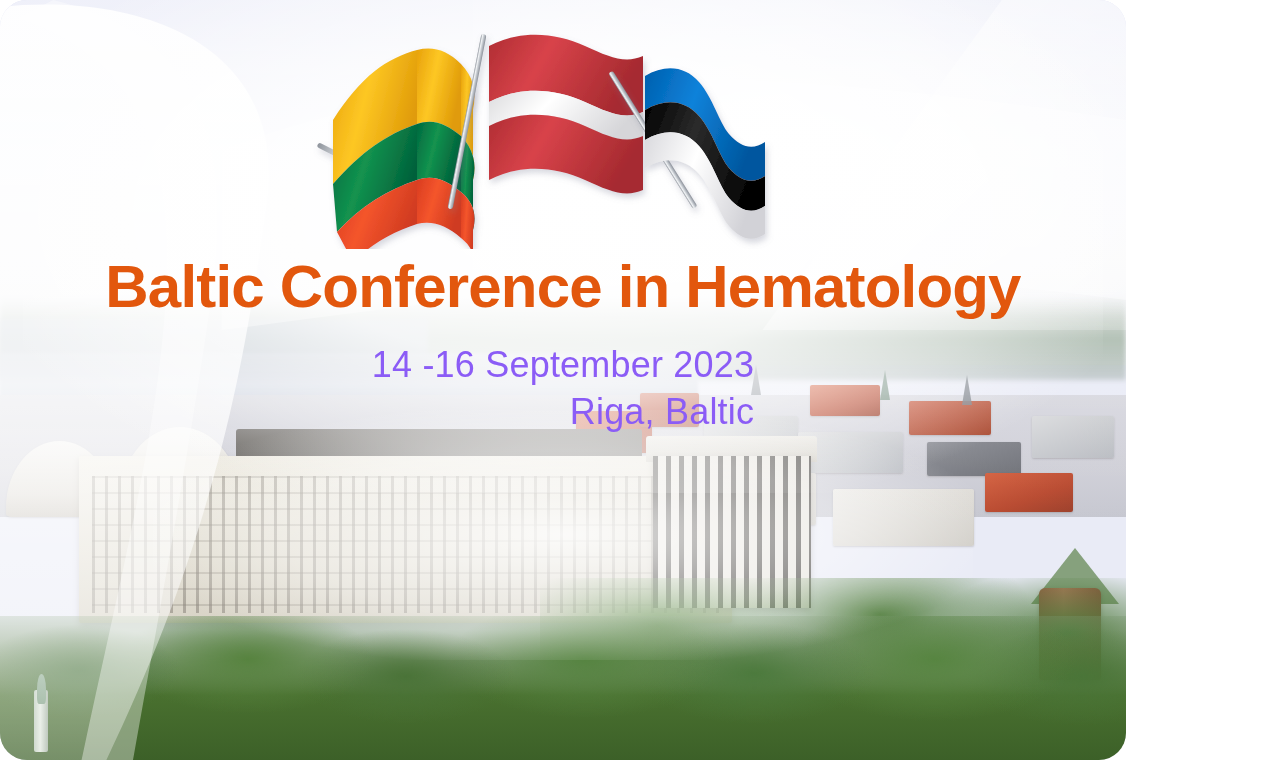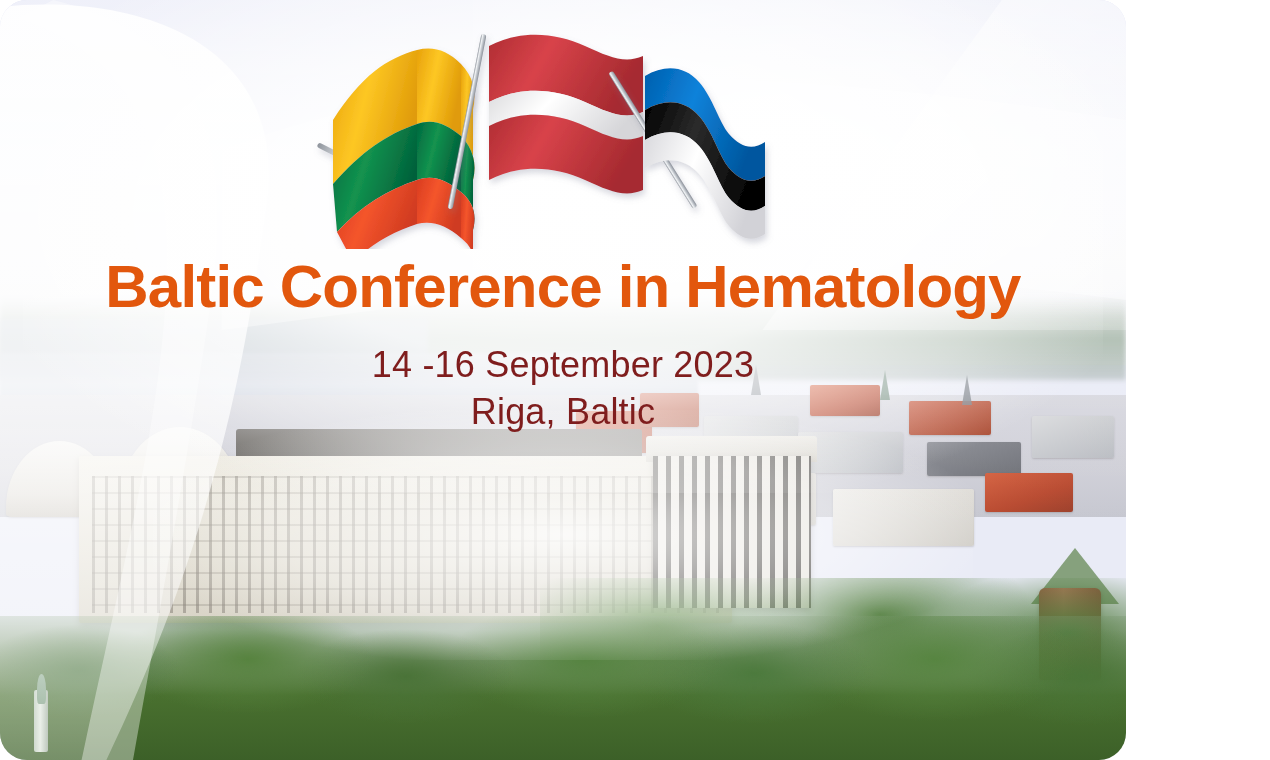--- a/index.html
+++ b/index.html
@@ -304,22 +304,22 @@
     font-size: 60px;
     line-height: 1.06;
     letter-spacing: -0.8px;
     color: #e2570d;
     text-align: center;
     white-space: nowrap;
   }
 
   .subtitle {
     margin-top: 22px;
-    text-align: center;
-    color: #7f1d1d;
+    text-align: right;
+    color: #8b5cf6;
     font-family: "Liberation Sans", sans-serif;
     font-weight: normal;
   }
   .sub-line {
     font-size: 36px;
     line-height: 1.32;
     letter-spacing: .2px;
     white-space: nowrap;
   }
 </style>

